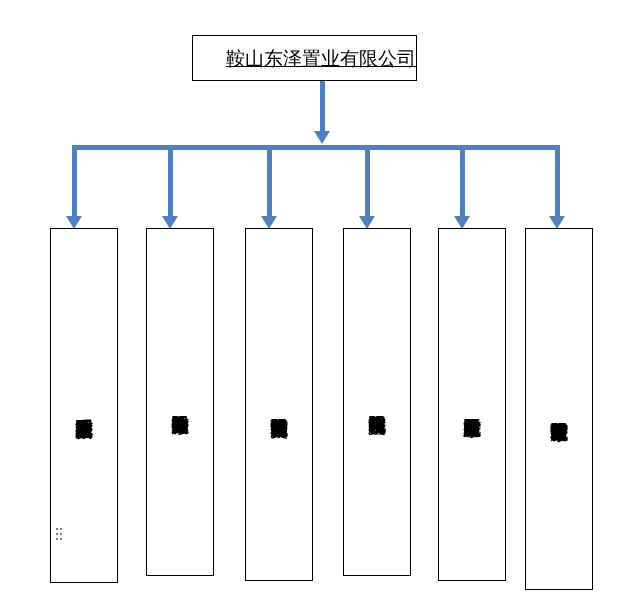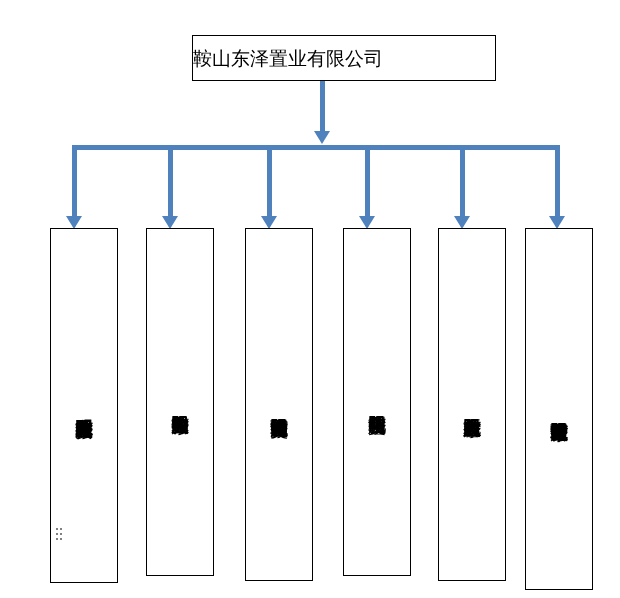--- a/index.html
+++ b/index.html
@@ -22,25 +22,26 @@
   .node-box {
     position: absolute;
     box-sizing: border-box;
     border: 1px solid #000000;
     background: #ffffff;
   }
 
   .root-box {
     left: 192px;
     top: 35px;
-    width: 304px;
+    width: 225px;
     height: 46px;
     display: flex;
     align-items: center;
-    justify-content: flex-start;
+    justify-content: flex-end;
+    text-decoration: underline;
   }
   .root-label {
     font-size: 19px;
     line-height: 1;
     color: #000000;
     letter-spacing: 0px;
     white-space: nowrap;
   }
 
   .child-box {

